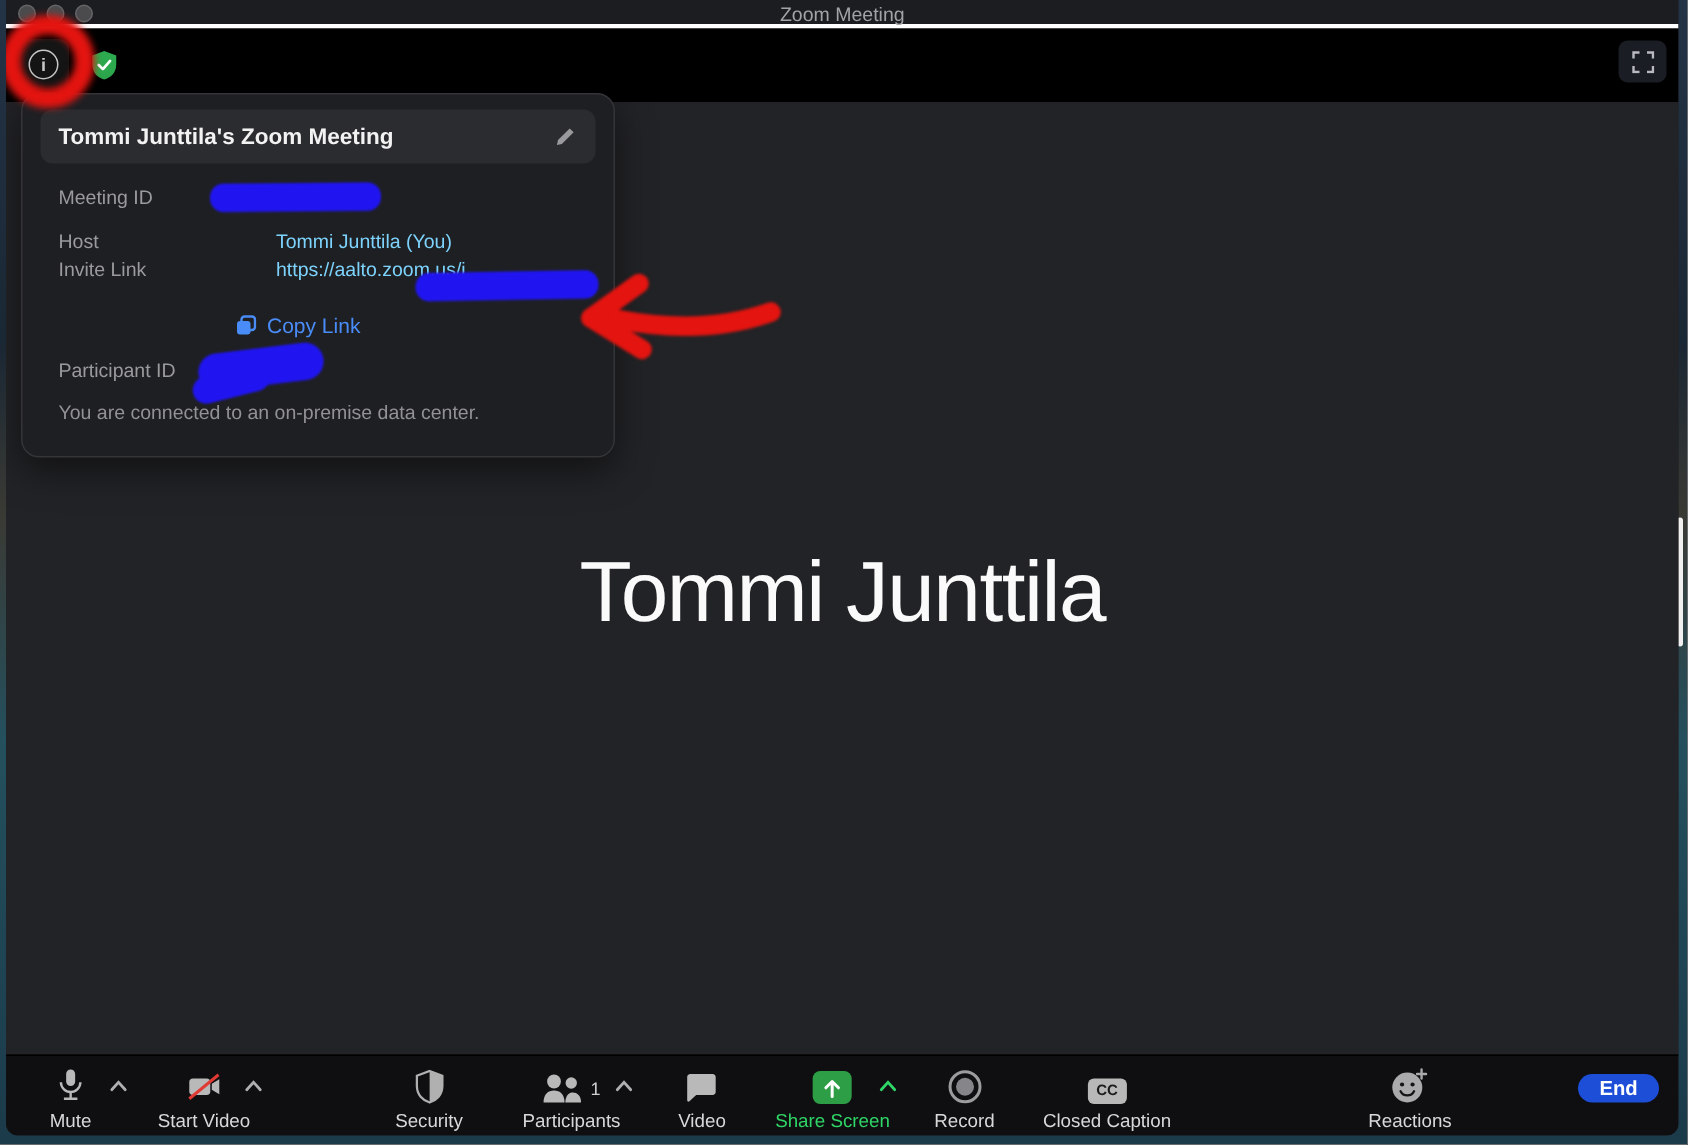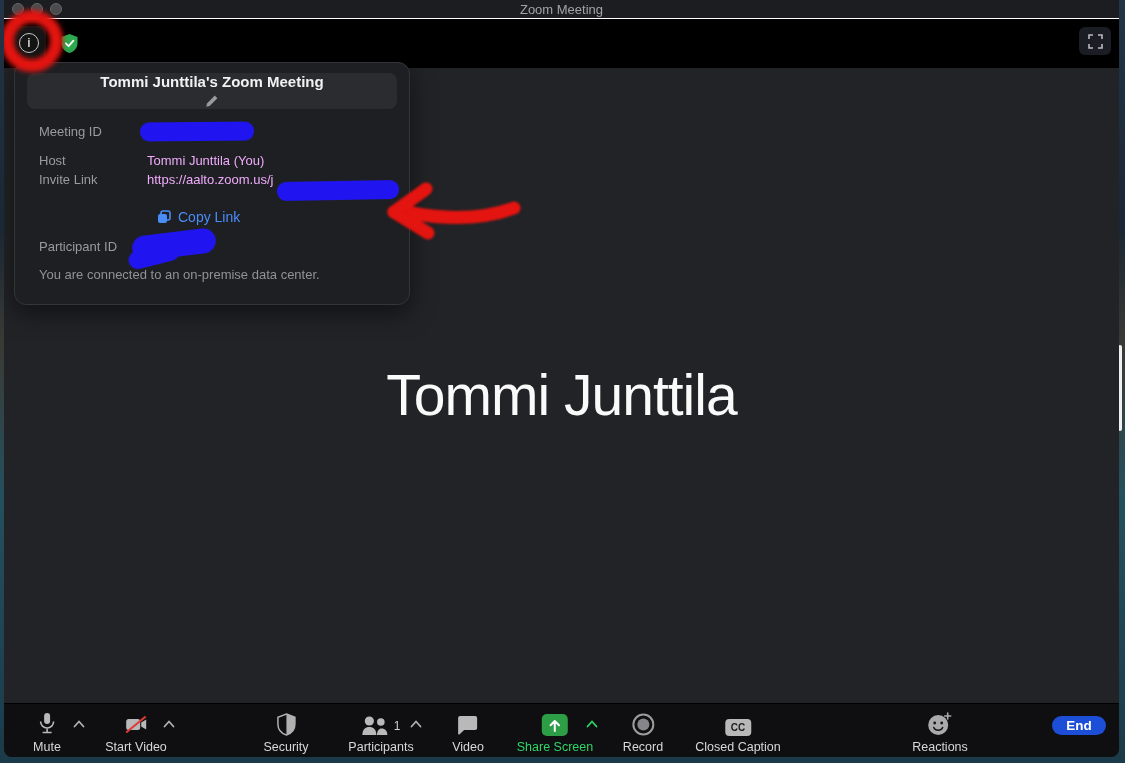--- a/index.html
+++ b/index.html
@@ -6,21 +6,21 @@
   body { font-family:"Liberation Sans","DejaVu Sans",sans-serif; }
   .screen { position:relative; width:1125px; height:763px; overflow:hidden; background:#14202b; }
   
   .desktop { position:absolute; inset:0;
     background:linear-gradient(180deg,#243447 0%,#1a2734 30%,#3a3a34 45%,#24505e 65%,#1b3a4a 100%); }
   .desktop-scrollbar { position:absolute; right:3px; top:345px; width:4px; height:86px;
     background:#f0f0f0; border-radius:2px; }
   
   .window { position:absolute; left:4px; top:0; width:1115px; height:757px;
     background:#222326; border-radius:0 0 8px 8px; overflow:hidden; }
-  .titlebar { position:relative; height:19px; background:#1c1d21; border-bottom:1px solid #ffffff; }
+  .titlebar { position:relative; height:19px; background:#1c1d21; border-bottom:3px solid #ffffff; }
   .title-text { position:absolute; left:0; right:0; top:2px; text-align:center;
     font-size:13px; color:#a2a3a5; }
   .traffic { position:absolute; top:3px; left:8px; display:flex; gap:7px; }
   .traffic div { width:12px; height:12px; border-radius:50%; background:#4b4b4d; border:1px solid #656567; }
   .top-toolbar { position:relative; height:49px; background:#000; }
   .tt-left { position:absolute; left:8px; top:7px; display:flex; gap:6px; align-items:center; }
   .tt-btn { width:34px; height:34px; border-radius:6px; background:#151515;
     display:flex; align-items:center; justify-content:center; }
   .info-circle { width:20px; height:20px; border:1.6px solid #c9c9c9; border-radius:50%;
     color:#c9c9c9; font-size:12px; font-weight:bold; display:flex; align-items:center; justify-content:center; }
@@ -28,25 +28,25 @@
     background:#1b1d24; border-radius:6px; display:flex; align-items:center; justify-content:center; }
   
   .stage { position:absolute; left:0; right:0; top:69px; bottom:54px; background:#222326; }
   .participant-name { position:absolute; left:0; right:0; top:293px; text-align:center;
     font-size:57px; font-weight:300; letter-spacing:-1px; color:#fafafa; }
   
   .panel { position:absolute; left:10px; top:62px; width:396px; height:243px;
     background:#1e1f23; border:1px solid #343539; border-radius:12px;
     box-shadow:0 8px 24px rgba(0,0,0,.5); z-index:20; }
   .panel-header { position:absolute; left:12px; right:12px; top:10px; height:36px;
-    background:#2b2c30; border-radius:8px; display:flex; align-items:center; padding:0 12px;flex-direction:column; }
+    background:#2b2c30; border-radius:8px; display:flex; align-items:center; padding:0 12px; }
   .panel-title { flex:1; font-size:15px; font-weight:bold; color:#f2f2f2; }
   .row { position:absolute; left:24px; right:14px; display:flex; font-size:13px; line-height:18px; }
   .row .lbl { width:108px; color:#9b9b9d; }
-  .row .val { color:#f0abfc; position:relative; }
+  .row .val { color:#7dd3fc; position:relative;margin-left:37px; }
   .blob { position:absolute; background:#2015f0; filter:blur(.6px); }
   .blob-meeting { left:125px; top:59px; width:114px; height:19px; border-radius:9px; transform:rotate(-.5deg); }
   .blob-invite { left:262px; top:118px; width:122px; height:19px; border-radius:9px; transform:rotate(-1deg); }
   .blob-pid1 { left:117px; top:169px; width:84px; height:25px; border-radius:13px; transform:rotate(-7deg); }
   .blob-pid2 { left:113px; top:184px; width:52px; height:18px; border-radius:9px; transform:rotate(-14deg); }
   .copy-row { position:absolute; left:142px; top:146px; display:flex; align-items:center; gap:7px;
     color:#4a8cf7; font-size:14px; }
   .panel-footer { position:absolute; left:24px; top:204px; font-size:13px; color:#929294; }
   
   .red-ring { position:absolute; left:-3px; top:10px; width:62px; height:62px; border-radius:50%;

